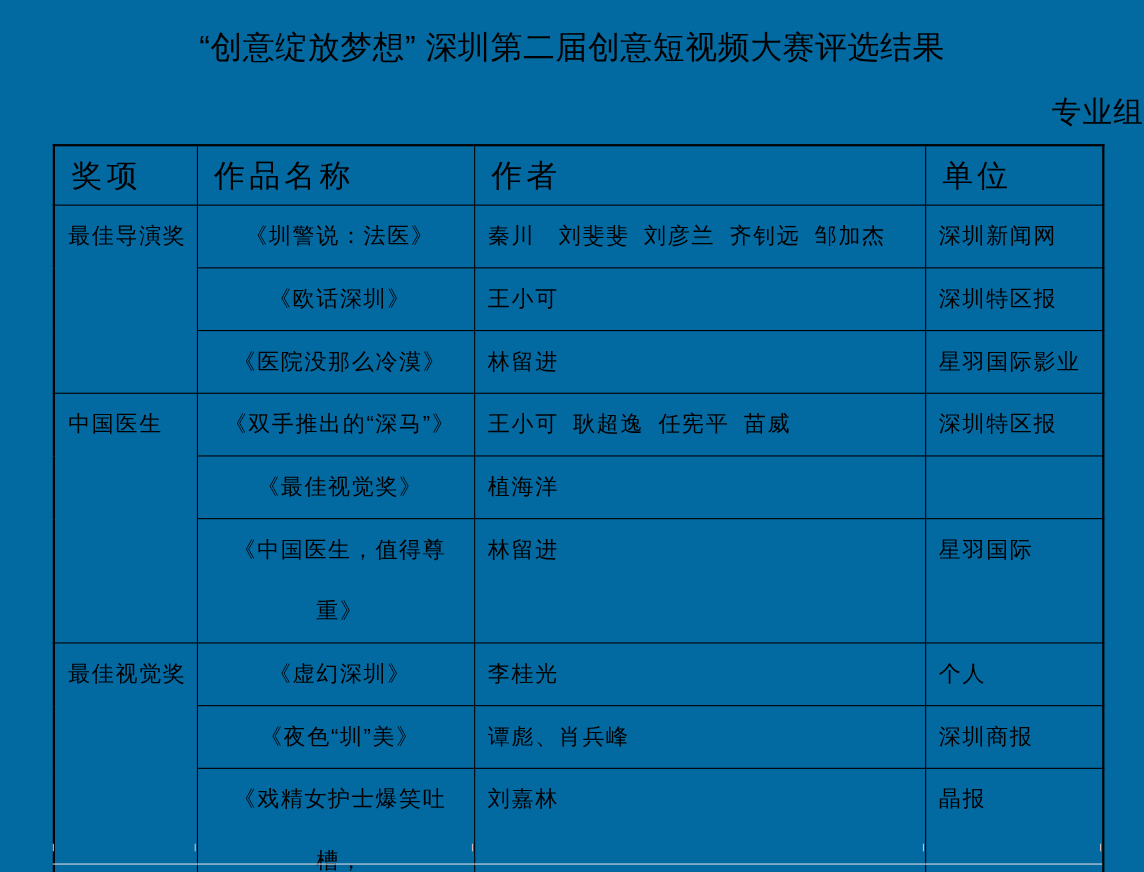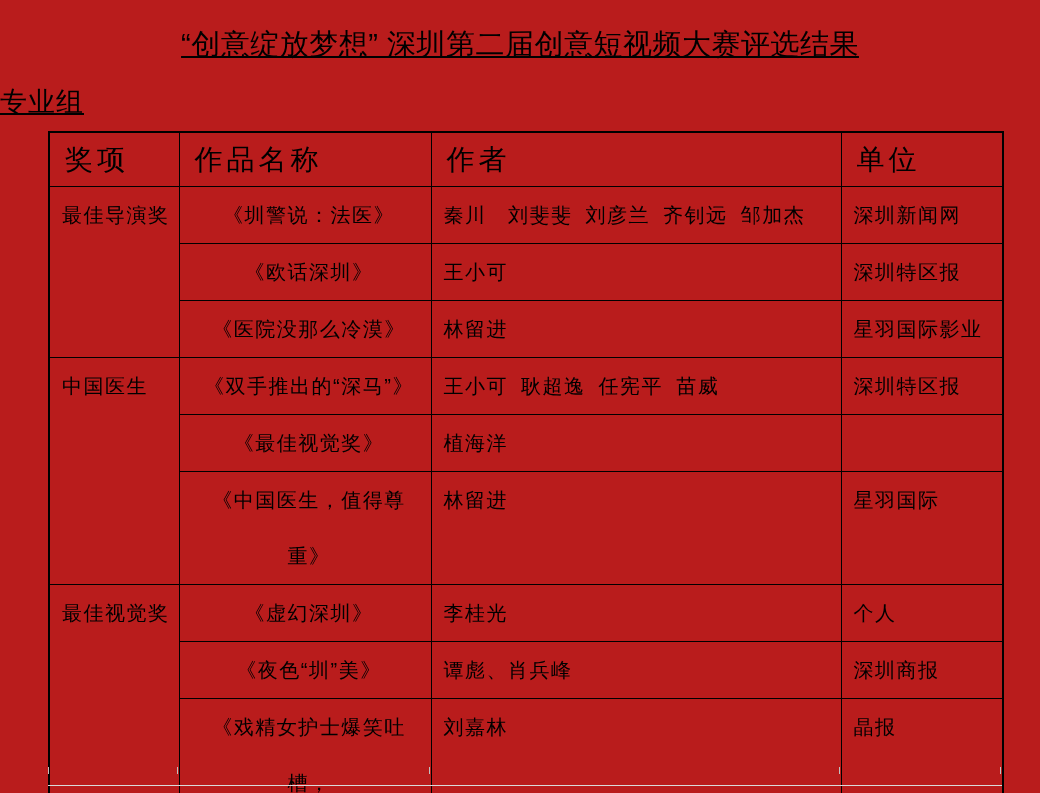--- a/index.html
+++ b/index.html
@@ -6,35 +6,34 @@
     margin: 0;
     padding: 0;
     background: #ffffff;
     font-family: "Liberation Sans", "DejaVu Sans", sans-serif;
     color: #000000;
   }
   .page {
     position: relative;
     width: 1040px;
     height: 793px;
-    background: #b91c1c;
+    background: #0369a1;
     overflow: hidden;
-    text-decoration: underline;
   }
   .doc-title {
     margin: 25px 0 0 0;
     text-align: center;
     font-size: 29px;
     font-weight: 400;
     line-height: 38px;
     letter-spacing: 0.5px;
   }
   .doc-subtitle {
     margin: 22px 0 0 0;
-    text-align: left;
+    text-align: right;
     font-size: 27px;
     font-weight: 400;
     line-height: 34px;
     letter-spacing: 1px;
   }
   table.results {
     position: absolute;
     left: 48px;
     top: 131px;
     width: 954px;

